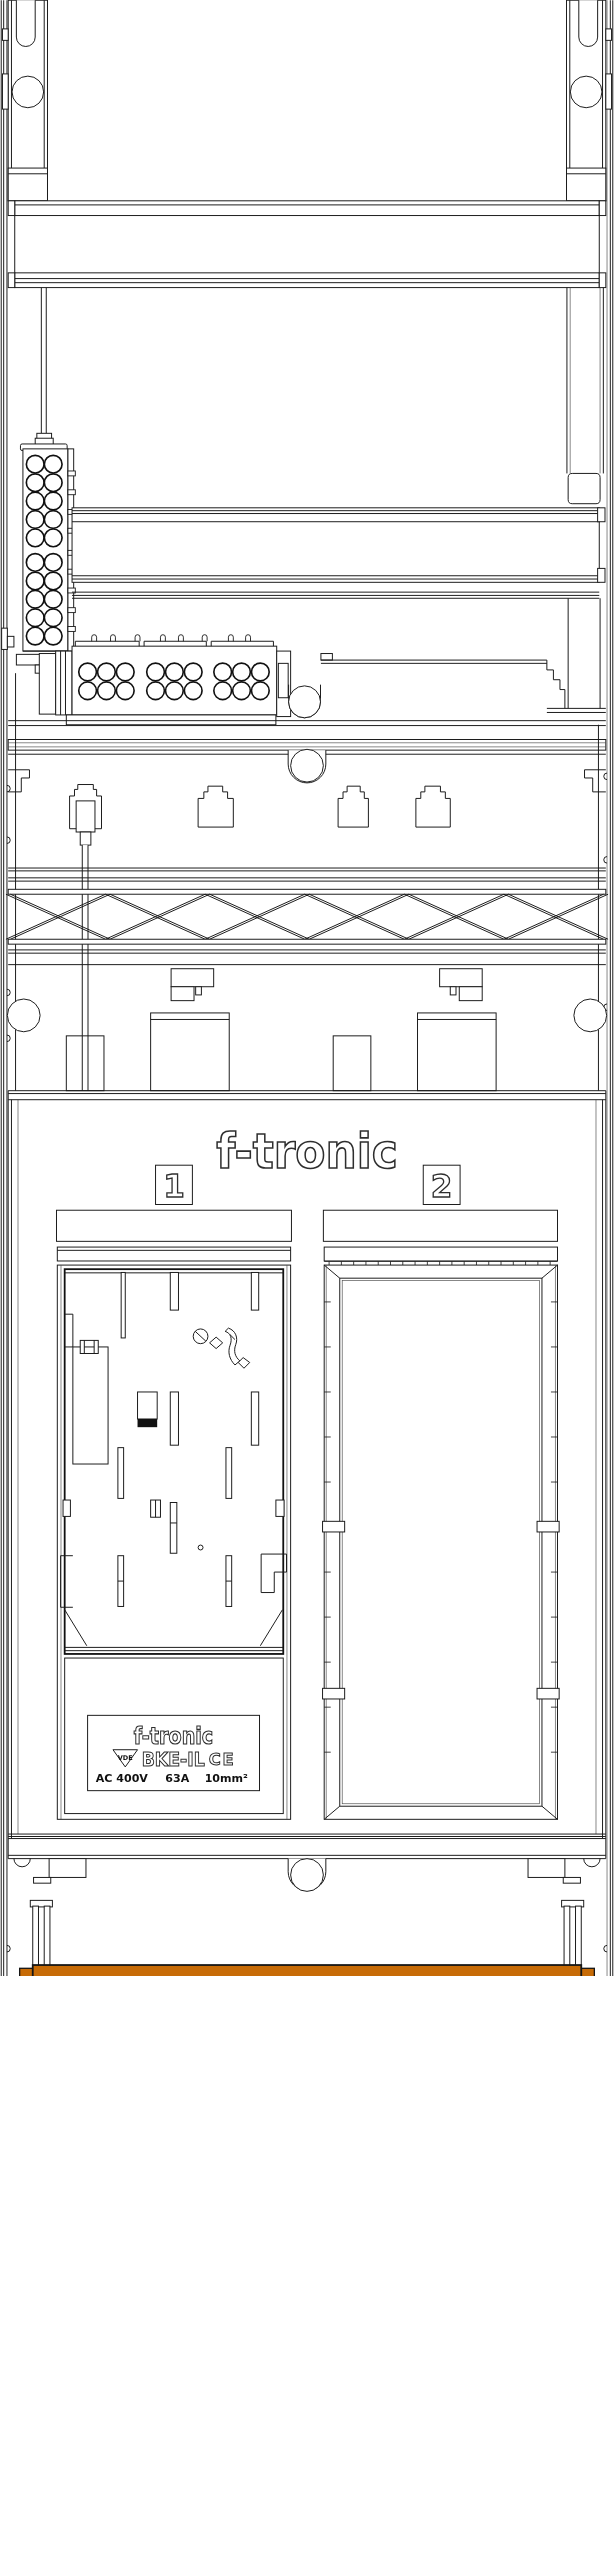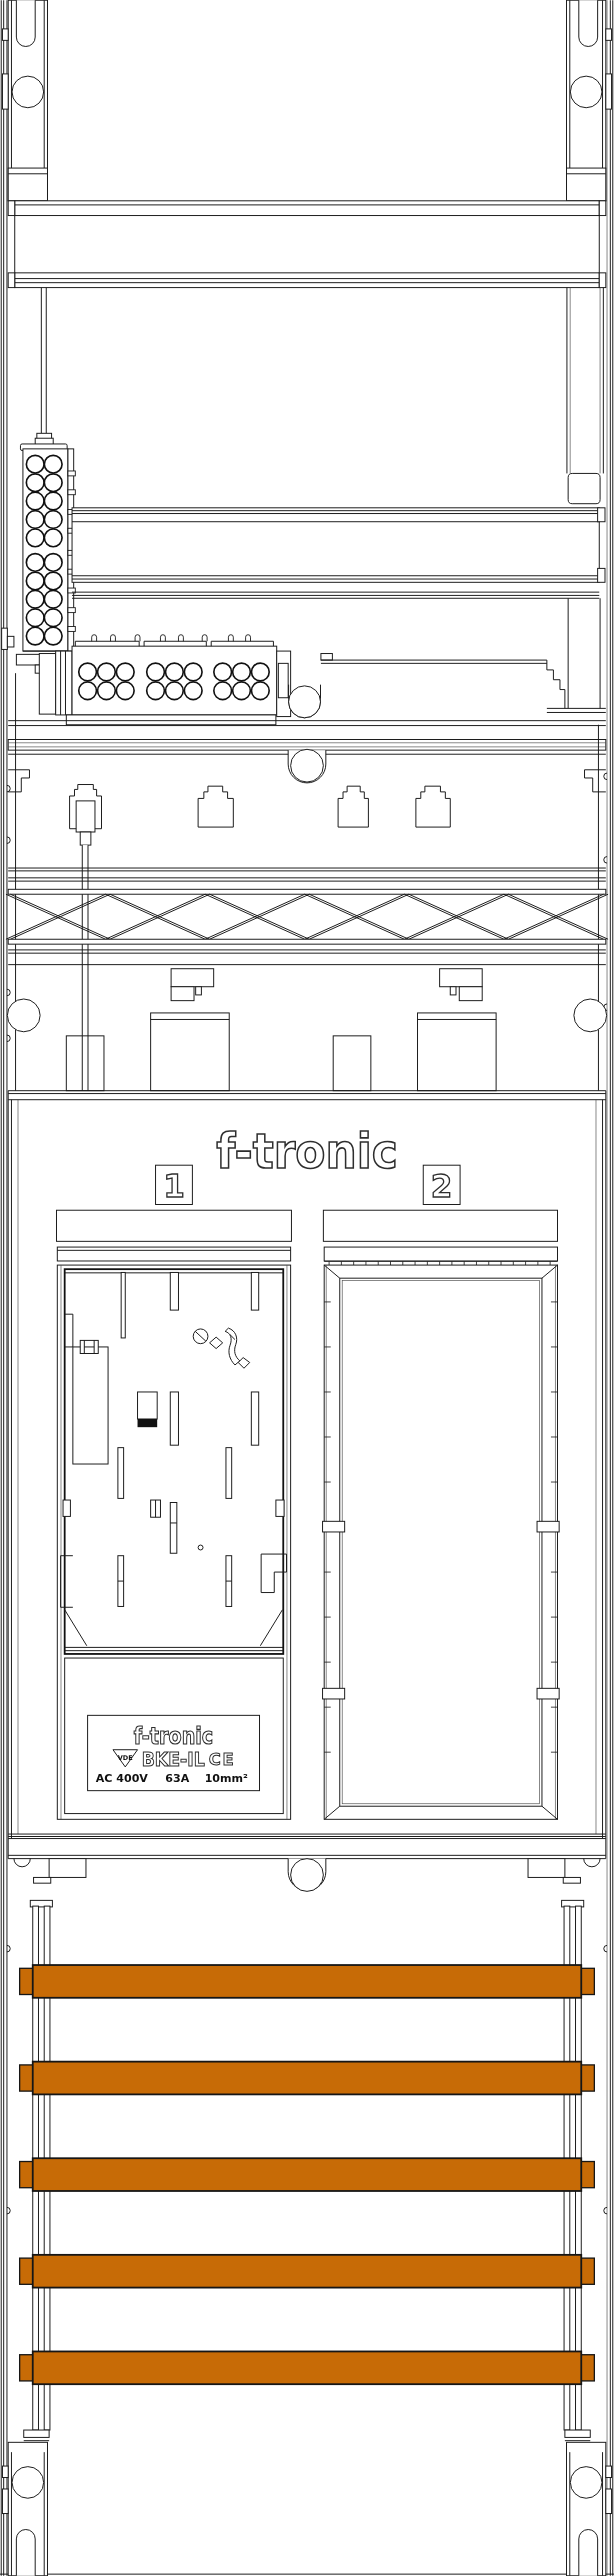--- a/index.html
+++ b/index.html
@@ -1,17 +1,17 @@
 <!DOCTYPE html>
 <html style="font-size:13px"><head>
 <meta charset="utf-8">
 <style>
   html,body{margin:0;padding:0;background:#fff;}
   body{font-family:"DejaVu Sans", sans-serif;}
-  .stage{width:614px;height:2576px;position:relative;margin:0 auto;background:#fff;}
+  .stage{width:614px;height:1976px;position:relative;margin:0 auto;background:#fff;}
   svg{display:block;}
   .ln{stroke:#1a1a1a;stroke-width:1.2;fill:none;}
   .lnt{stroke:#4a4a4a;stroke-width:0.8;fill:none;}
   .wh{fill:#fff;stroke:#1a1a1a;stroke-width:1.2;}
   .whh{fill:#fff;stroke:#111;stroke-width:2.2;}
   .blk{fill:#111;stroke:none;}
   .outtxt{fill:#fff;stroke:#2e2e2e;font-weight:bold;}
   .soltxt{fill:#111;font-weight:bold;stroke:none;}
 </style>
 </head>

